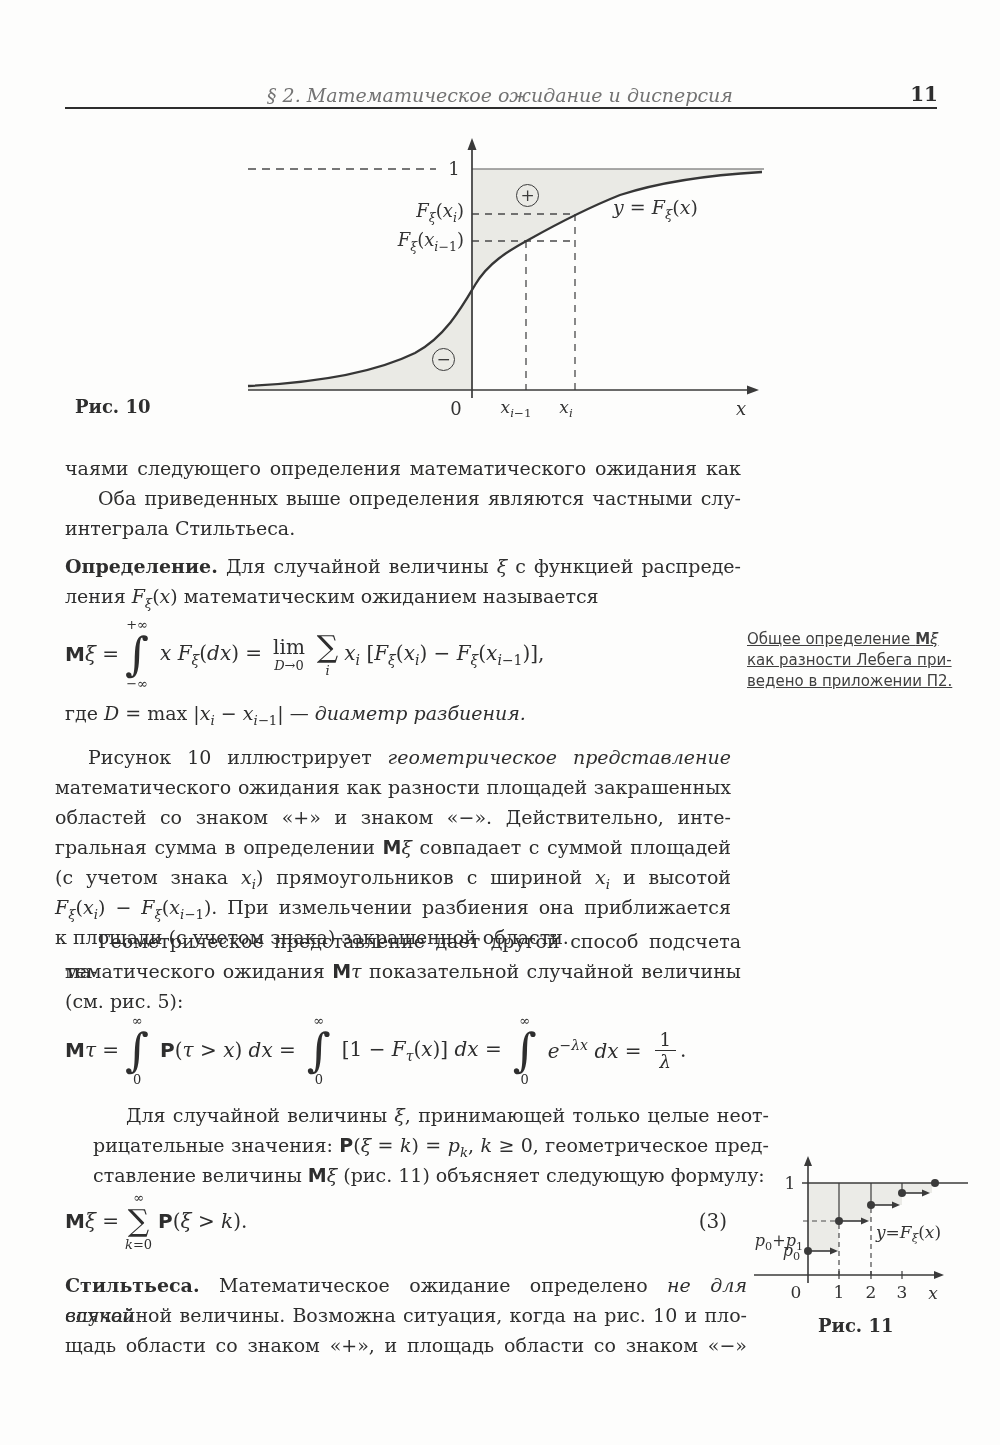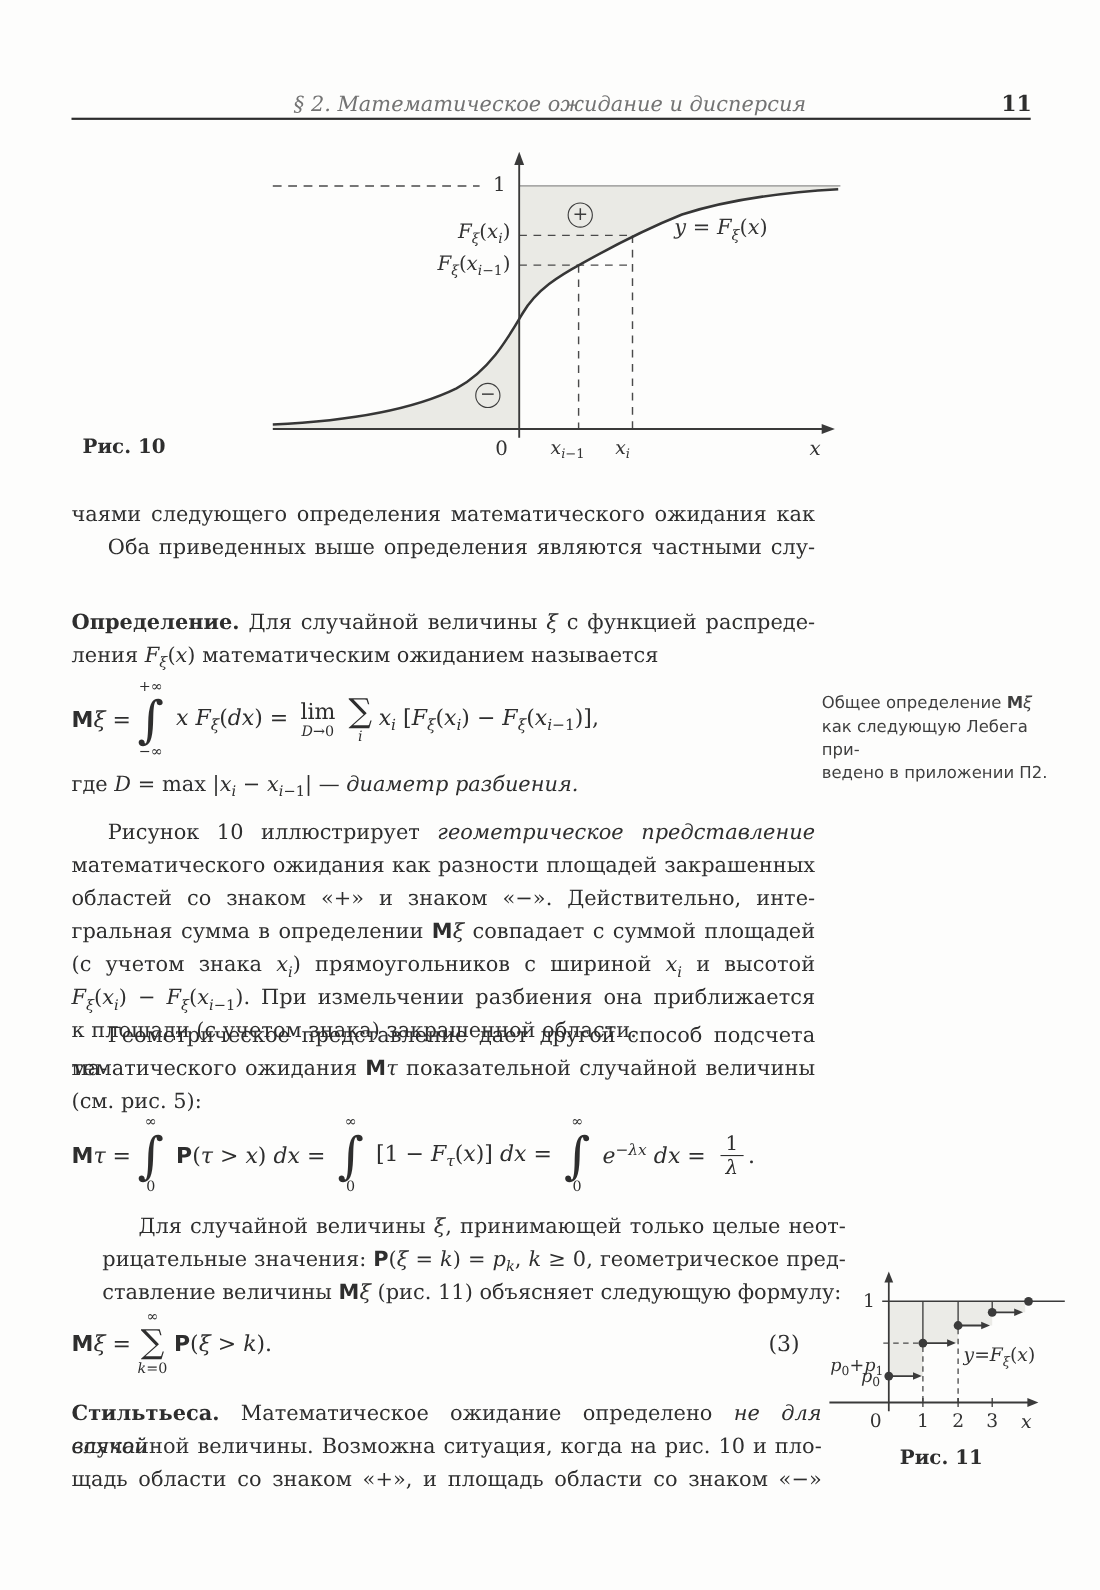--- a/index.html
+++ b/index.html
@@ -34,21 +34,21 @@
   
   .figwrap{position:absolute;}
   .figlabel{position:absolute;font-size:18px;line-height:20px;white-space:nowrap;color:#333;}
   .ctr{transform:translate(-50%,-50%);}
   .rgt{text-align:right;}
   .badge{position:absolute;width:21px;height:21px;border:1.9px solid #3c3c3c;border-radius:50%;
          display:flex;align-items:center;justify-content:center;font-size:17px;line-height:17px;color:#3c3c3c;}
   .caption{position:absolute;font-weight:bold;font-size:18px;white-space:nowrap;}
   
   .margin-note{position:absolute;left:747px;top:629px;width:220px;
-               font-family:"DejaVu Sans",sans-serif;font-size:15px;line-height:21px;color:#3f3f3f;}
+               font-family:"DejaVu Sans",sans-serif;font-size:15px;line-height:21px;color:#3f3f3f;text-decoration:underline;}
   svg{display:block;}
 </style>
 </head>
 <body>
 
 <div class="abs hdr-title">§ 2.  Математическое ожидание и дисперсия</div>
 <div class="abs hdr-page">11</div>
 <div class="abs hdr-rule"></div>
 
 <div class="figwrap" style="left:240px;top:135px;width:530px;height:292px;">
@@ -88,20 +88,21 @@
   <div class="figlabel ctr" style="left:216px;top:274px;">0</div>
   <div class="figlabel ctr" style="left:276px;top:275px;font-size:17px;"><i>x</i><sub><i>i</i>−1</sub></div>
   <div class="figlabel ctr" style="left:326px;top:275px;font-size:17px;"><i>x<sub>i</sub></i></div>
   <div class="figlabel ctr" style="left:501px;top:274px;"><i>x</i></div>
 </div>
 <div class="caption" style="left:75px;top:396px;">Рис. 10</div>
 
 <div class="para" style="left:65px;top:453px;">
   <div class="line jline">чаями следующего определения математического ожидания как</div>
   <div class="line jline ind">Оба приведенных выше определения являются частными слу-</div>
+  <div class="line lline">интеграла Стильтьеса.</div>
 </div>
 
 <div class="para" style="left:65px;top:551px;">
   <div class="line jline"><b>Определение.</b> Для случайной величины <i>ξ</i> с функцией распреде-</div>
   <div class="line lline">ления <i>F<sub>ξ</sub></i>(<i>x</i>) математическим ожиданием называется</div>
 </div>
 
 <div class="formula" style="left:65px;top:610px;height:88px;width:676px;">
   <span><m-b>M</m-b><i>ξ</i> =</span>
   <span class="stk">
@@ -119,21 +120,21 @@
     <span class="sum">∑</span>
     <span class="b"><i>i</i></span>
   </span>
   <span><i>x<sub>i</sub></i> [<i>F<sub>ξ</sub></i>(<i>x<sub>i</sub></i>) − <i>F<sub>ξ</sub></i>(<i>x</i><sub><i>i</i>−1</sub>)],</span>
 </div>
 
 <div class="para" style="left:65px;top:698px;">
   <div class="line lline">где <i>D</i> = max |<i>x<sub>i</sub></i> − <i>x</i><sub><i>i</i>−1</sub>| — <i>диаметр разбиения.</i></div>
 </div>
 
-<div class="para" style="left:65px;top:742px;">
+<div class="para" style="left:55px;top:742px;">
   <div class="line jline ind">Рисунок 10 иллюстрирует <i>геометрическое представление</i></div>
   <div class="line jline">математического ожидания как разности площадей закрашенных</div>
   <div class="line jline">областей со знаком «+» и знаком «−». Действительно, инте-</div>
   <div class="line jline">гральная сумма в определении <m-b>M</m-b><i>ξ</i> совпадает с суммой площадей</div>
   <div class="line jline">(с учетом знака <i>x<sub>i</sub></i>) прямоугольников с шириной <i>x<sub>i</sub></i> и высотой</div>
   <div class="line jline"><i>F<sub>ξ</sub></i>(<i>x<sub>i</sub></i>) − <i>F<sub>ξ</sub></i>(<i>x</i><sub><i>i</i>−1</sub>). При измельчении разбиения она приближается</div>
   <div class="line lline">к площади (с учетом знака) закрашенной области.</div>
 </div>
 
 <div class="para" style="left:65px;top:926px;">
@@ -187,21 +188,21 @@
 </div>
 
 <div class="para" style="left:65px;top:1270px;width:682px;">
   <div class="line jline"><b>Стильтьеса.</b> Математическое ожидание определено <i>не для всякой</i></div>
   <div class="line jline">случайной величины. Возможна ситуация, когда на рис. 10 и пло-</div>
   <div class="line jline">щадь области со знаком «+», и площадь области со знаком «−»</div>
 </div>
 
 <div class="margin-note">
   <div>Общее определение <m-b>M</m-b><i>ξ</i></div>
-  <div>как следующую Лебега при-</div>
+  <div>как разности Лебега при-</div>
   <div>ведено в приложении П2.</div>
 </div>
 
 <div class="figwrap" style="left:740px;top:1150px;width:235px;height:205px;">
   <svg width="235" height="205" viewBox="0 0 235 205">
 
     <path d="M 68 33 L 68 101 L 99 101 L 99 71 L 131 71 L 131 55 L 162 55 L 162 43 L 192 43 L 192 33 Z" fill="#ebebe7" stroke="none"></path>
 
     <line x1="62" y1="33" x2="228" y2="33" stroke="#3b3b3b" stroke-width="1.4"></line>
 

